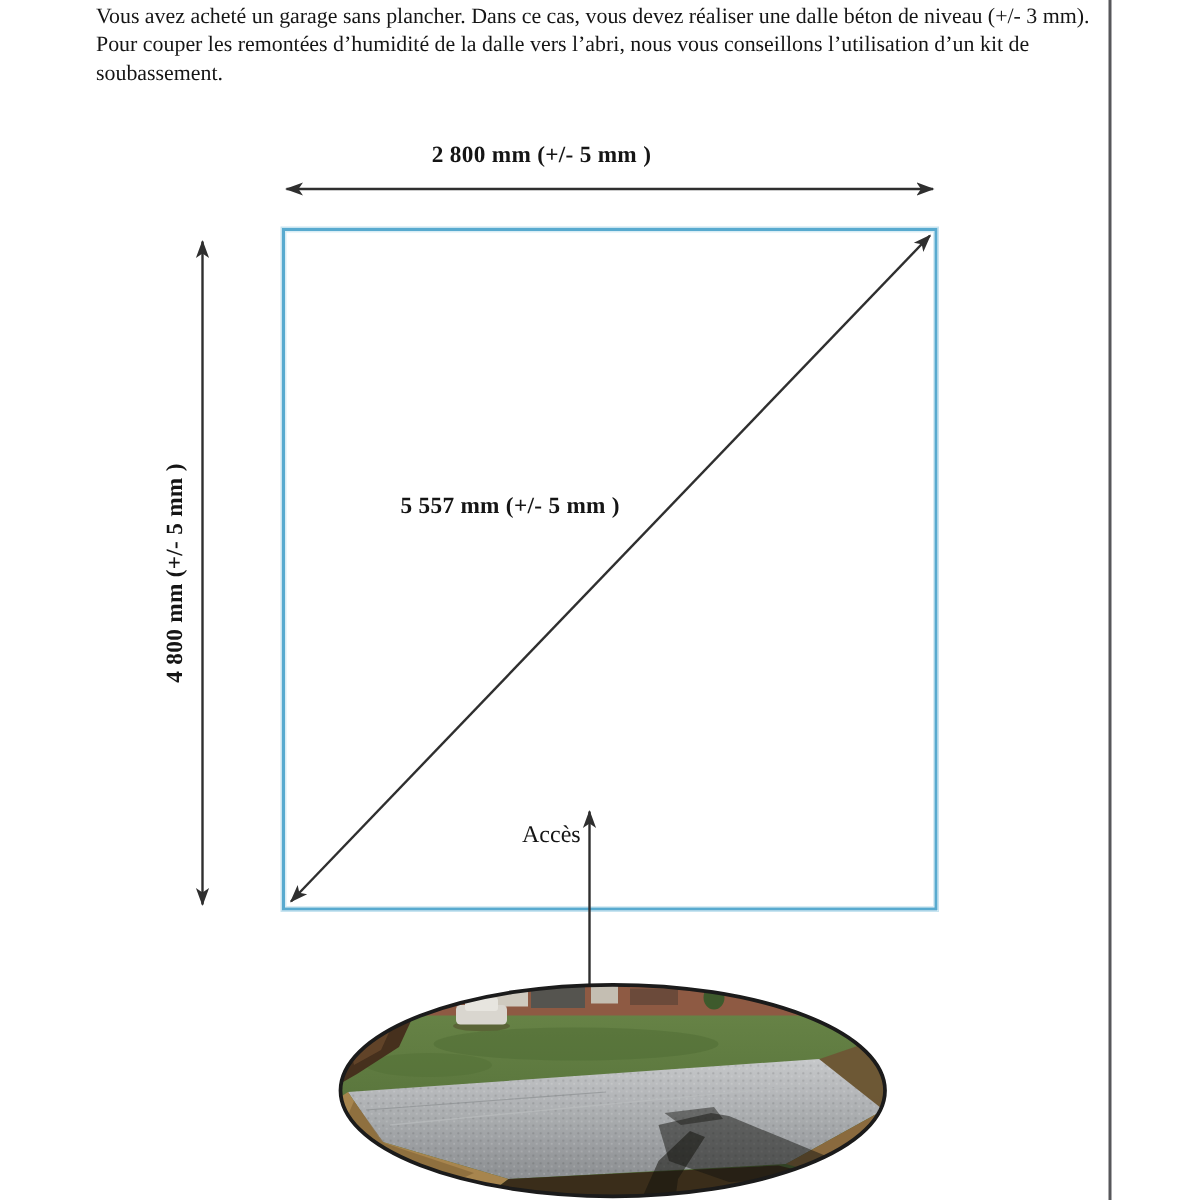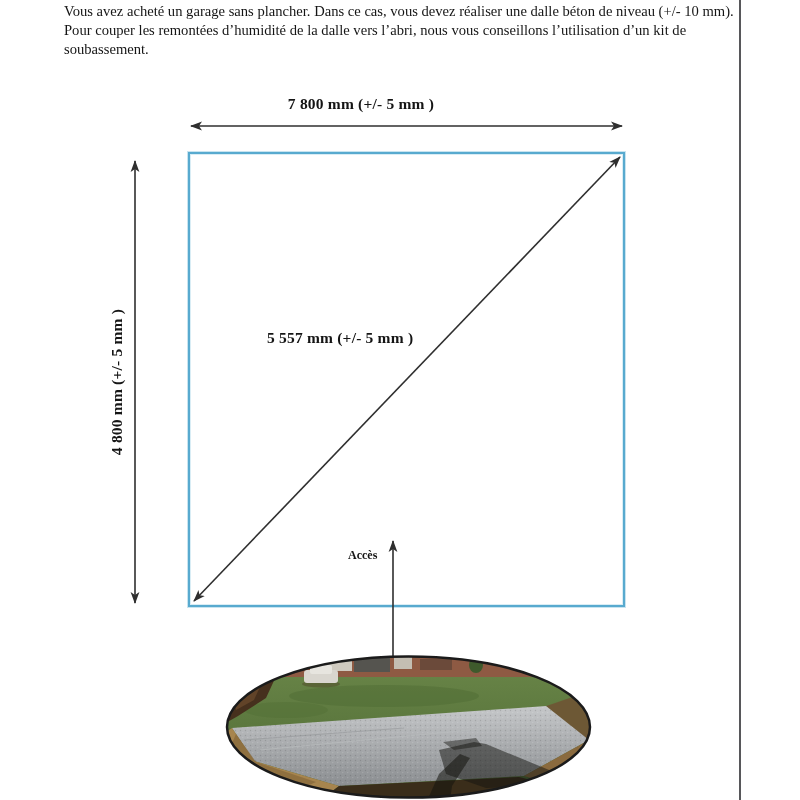--- a/index.html
+++ b/index.html
@@ -52,23 +52,22 @@
     transform: translate(-50%, -50%) rotate(-90deg);
   }
   .dim-diag {
     left: 267px;
     top: 329px;
   }
   .access-label {
     position: absolute;
     left: 348px;
     top: 548px;
-    font-size: 12px;
+    font-size: 16px;
     white-space: nowrap;
-    font-weight: bold;
   }
   .slab-rect {
     position: absolute;
     left: 188px;
     top: 152px;
     width: 433px;
     height: 451px;
     border: 2px solid var(--slab-outline, #58aacf);
     box-shadow: 0 0 0 1px #c8e4f0, inset 0 0 0 1px #d9edf5;
   }
@@ -90,25 +89,25 @@
     top: 654px;
     width: 369px;
     height: 147px;
   }
 </style>
 </head>
 <body>
 
 <div class="page">
 
-  <p class="intro">Vous avez acheté un garage sans plancher. Dans ce cas, vous devez réaliser une dalle béton de niveau (+/- 10 mm). Pour couper les remontées d’humidité de la dalle vers l’abri, nous vous conseillons l’utilisation d’un kit de soubassement.</p>
+  <p class="intro">Vous avez acheté un garage sans plancher. Dans ce cas, vous devez réaliser une dalle béton de niveau (+/- 3 mm). Pour couper les remontées d’humidité de la dalle vers l’abri, nous vous conseillons l’utilisation d’un kit de soubassement.</p>
 
   <div class="page-edge"></div>
 
-  <div class="dim-label dim-top">7 800 mm (+/- 5 mm )</div>
+  <div class="dim-label dim-top">2 800 mm (+/- 5 mm )</div>
 
   <div class="dim-label dim-left">4 800 mm (+/- 5 mm )</div>
 
   <div class="slab-rect"></div>
 
   <div class="dim-label dim-diag">5 557 mm (+/- 5 mm )</div>
 
   <div class="access-label">Accès</div>
 
   <svg class="arrows" viewBox="0 0 800 800">

